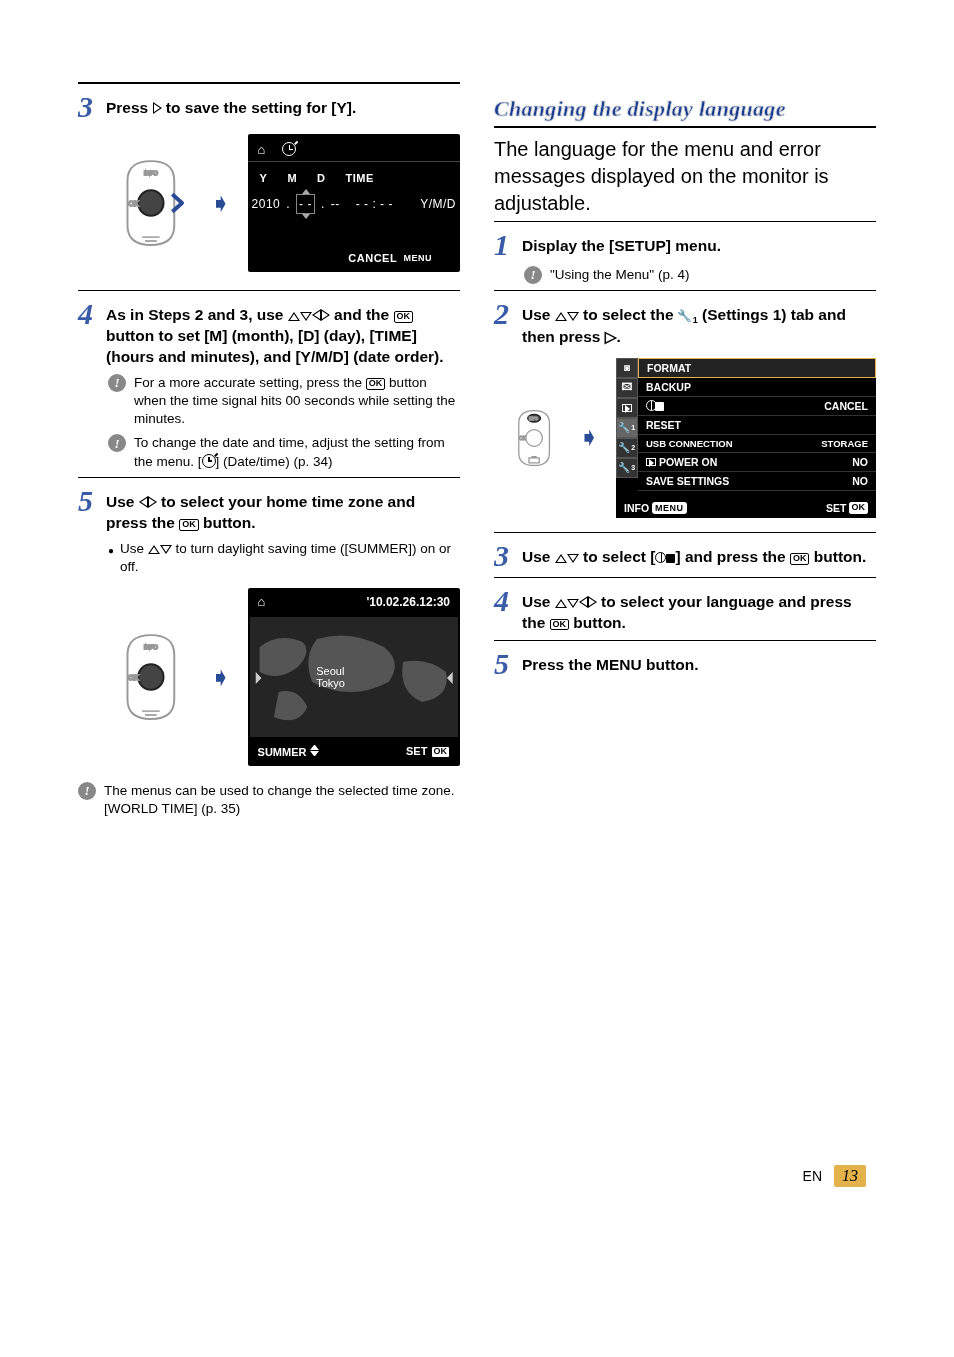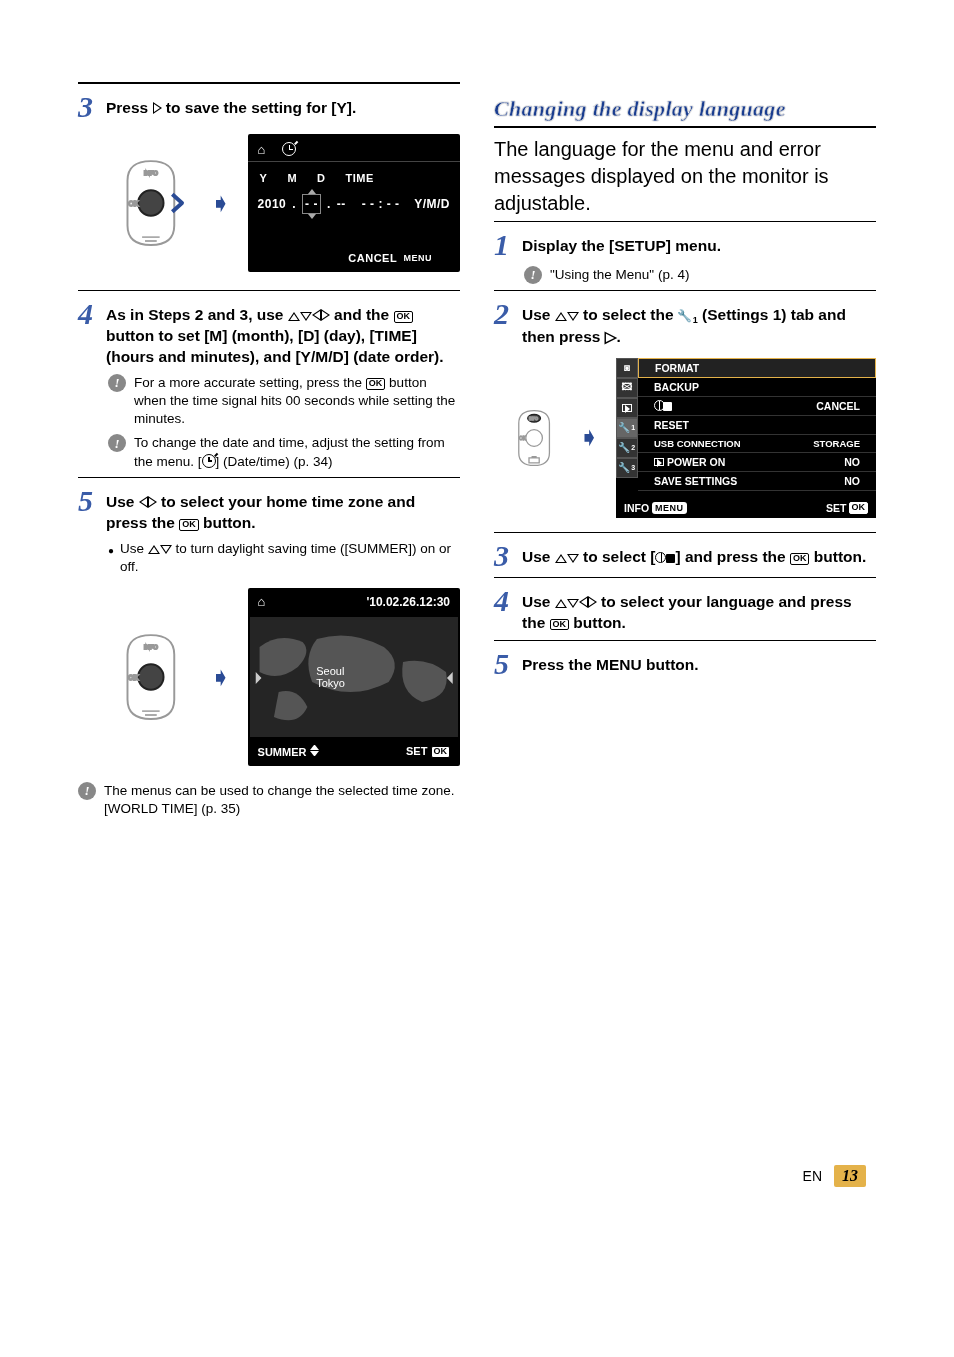--- a/index.html
+++ b/index.html
@@ -31,21 +31,21 @@
 
 .dpadrow{display:flex;align-items:center;gap:16px;margin:12px 0 0 30px}
 .dpad{width:88px;height:106px;position:relative}
 .dpad svg{width:100%;height:100%}
 .arrow-big{color:#2a4b95;font-size:26px}
 
 
 .lcd{background:#000;color:#fff;width:218px;border-radius:2px;font-family:Arial,sans-serif;font-size:12px;letter-spacing:.5px}
 .lcd .tabs{display:flex;gap:16px;padding:8px 10px 4px;border-bottom:1px solid #444}
 .lcd .hdr{display:flex;gap:20px;padding:10px 12px 4px;font-weight:bold;font-size:11px}
-.lcd .vals{display:flex;align-items:center;gap:6px;padding:6px 10px 14px;font-weight:bold;font-size:12px}
+.lcd .vals{display:flex;align-items:center;gap:6px;padding:6px 4px 14px;font-weight:normal;font-size:12px}
 .lcd .mbox{border:1px solid #888;padding:2px 2px;position:relative}
 .lcd .mbox::before{content:"";position:absolute;left:50%;top:-6px;transform:translateX(-50%);border-left:4px solid transparent;border-right:4px solid transparent;border-bottom:5px solid #aaa}
 .lcd .mbox::after{content:"";position:absolute;left:50%;bottom:-6px;transform:translateX(-50%);border-left:4px solid transparent;border-right:4px solid transparent;border-top:5px solid #aaa}
 .lcd .foot{padding:6px 25px 8px;font-weight:bold;font-size:11px;display:flex;justify-content:flex-end}
 
 .lcd2{background:#000;color:#fff;width:218px;border-radius:2px;font-size:12px;padding-bottom:2px}
 .lcd2 .top{display:flex;align-items:center;justify-content:space-between;padding:6px 10px}
 .lcd2 .map{background:#222;margin:2px;height:120px;position:relative;overflow:hidden}
 .lcd2 .map svg{width:100%;height:100%}
 .lcd2 .city{position:absolute;left:32%;top:40%;font-size:11px}
@@ -53,29 +53,29 @@
 
 
 .section-title{font-size:22px;font-weight:bold;font-style:italic;color:#1a3d8f;font-family:Georgia,'Times New Roman',serif;-webkit-text-stroke:.5px #fff;text-shadow:0 0 1px #000;letter-spacing:.3px;margin:18px 0 2px}
 .intro{font-size:20px;line-height:1.35;margin:8px 0 4px}
 
 .setup{display:flex;background:#000;color:#fff;width:260px;font-size:10.5px;font-weight:bold}
 .setup .sidetabs{display:flex;flex-direction:column;background:#000}
 .setup .sidetabs .st{width:22px;height:20px;border:1px solid #555;display:flex;align-items:center;justify-content:center;font-size:10px;background:#333}
 .setup .sidetabs .st.active{background:#666}
 .setup .list{flex:1}
-.setup .row{display:flex;justify-content:space-between;padding:3px 16px;border-bottom:1px solid #333}
+.setup .row{display:flex;justify-content:space-between;padding:3px 8px;border-bottom:1px solid #333}
 .setup .row.hl{border:1px solid #e4b24a;background:#222}
 .setup .row.sm{font-size:9.5px}
 .setup .foot2{display:flex;justify-content:space-between;padding:4px 8px;font-size:10.5px;background:#000}
 .setup .foot2 .r{display:flex;align-items:center;gap:2px}
 .setupwrap{margin:10px 0 4px 0;}
 
 .footer{display:flex;justify-content:flex-end;align-items:center;gap:12px;font-size:14px;margin-top:340px;padding-right:10px}
-.footer .pg{background:#e4b24a;color:#000;font-weight:bold;font-style:italic;padding:2px 8px;border-radius:2px;font-family:Georgia,serif;font-size:16px}
+.footer .pg{background:#e4b24a;color:#000;font-weight:normal;font-style:italic;padding:2px 8px;border-radius:2px;font-family:Georgia,serif;font-size:16px}
 
 .clockicon{display:inline-flex;width:14px;height:14px;border:1.5px solid currentColor;border-radius:50%;position:relative;vertical-align:-2px}
 .clockicon::before{content:"";position:absolute;left:47%;top:20%;width:1.5px;height:40%;background:currentColor}
 .clockicon::after{content:"";position:absolute;left:47%;top:47%;width:35%;height:1.5px;background:currentColor}
 .clockicon .stem{position:absolute;right:-3px;top:-1px;width:4px;height:1.5px;background:currentColor;transform:rotate(-45deg)}
 .homeicon{font-size:13px}
 .wrenchicon{display:inline-block;font-size:12px}
 .playicon{display:inline-block;width:10px;height:8px;border:1px solid currentColor;position:relative;vertical-align:0}
 .playicon::after{content:"";position:absolute;left:2px;top:0;border-left:5px solid currentColor;border-top:4px solid transparent;border-bottom:4px solid transparent}
 .globeicon{display:inline-block;width:11px;height:11px;border:1.2px solid currentColor;border-radius:50%;position:relative;vertical-align:-1px}

